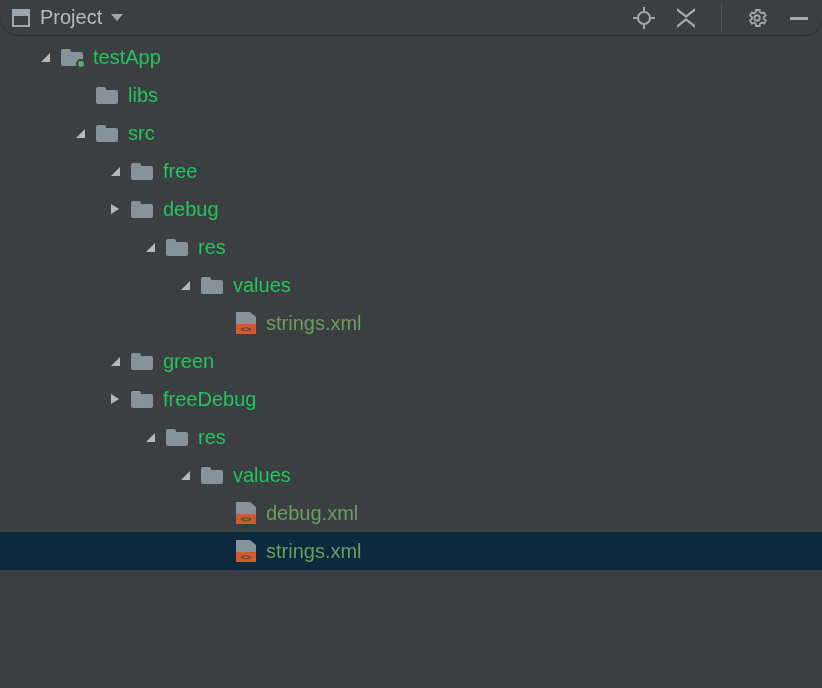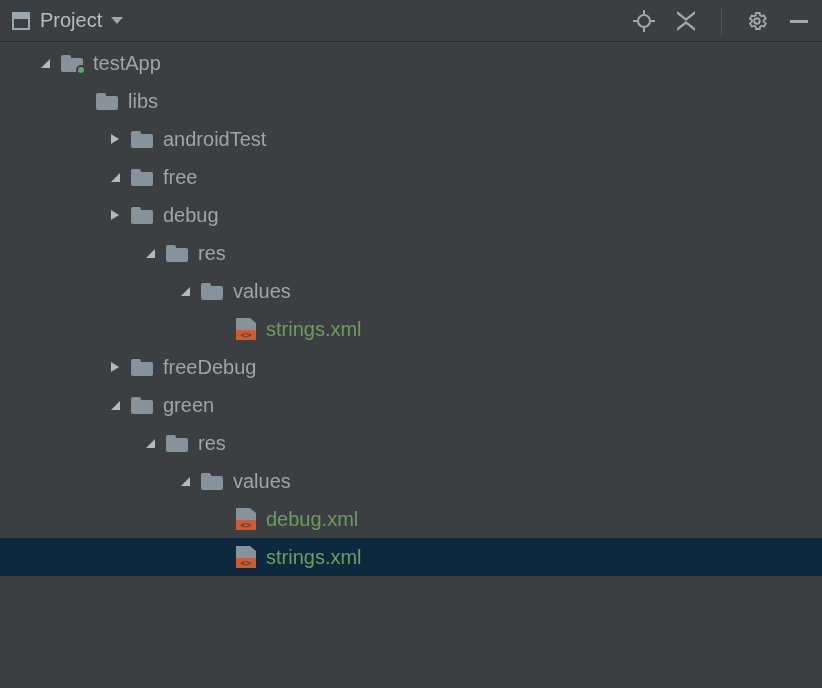--- a/index.html
+++ b/index.html
@@ -6,26 +6,27 @@
     body {
       background: #3c3f41;
       font-family: "Segoe UI", Arial, sans-serif;
       font-size: 18px;
       color: #bbbbbb;
       width: 822px;
       height: 688px;
       overflow: hidden;
     }
     .toolbar {
-      height: 42px;
+      height: 36px;
       background: #3c3f41;
       border-bottom: 1px solid #2b2b2b;
       display: flex;
       align-items: center;
       padding: 0 12px;
+      border-radius: 20px;
     }
     .project-icon {
       width: 18px;
       height: 18px;
       border: 2px solid #9aa7b0;
       margin-right: 10px;
       position: relative;
       display: inline-block;
       background: #3c3f41;
     }
@@ -64,21 +65,21 @@
       width: 20px; height: 20px;
       display: inline-flex; align-items: center; justify-content: center;
       margin-right: 6px;
       cursor: pointer;
     }
     .expander svg { display: block; }
     .no-expander { width: 26px; display: inline-block; }
     .node-icon { margin-right: 10px; display: inline-flex; align-items: center; }
     .label { font-size: 20px; }
     .label.olive { color: #a9b837; }
-    .label.grey  { color: #a3a3a3; }
+    .label.grey  { color: #22c55e; }
     .label.green { color: #6a9e5e; }
 
     
     .folder {
       width: 22px; height: 17px;
       position: relative;
     }
     .folder::before {
       content:"";
       position:absolute; left:0; top:0;
@@ -196,35 +197,35 @@
     <span class="indent" style="width:70px"></span>
     <span class="no-expander"></span>
     <span class="node-icon">
       <span class="folder grey">
           <span class="folder-body"></span>
         </span>
     </span>
     <span class="label grey">libs</span>
   </div>
 
-
-  <div class="row">
-    <span class="indent" style="width:105px"></span>
-    <span class="expander">
-      <svg width="14" height="14" viewBox="0 0 14 14">
-          <path d="M3 2 L11 7 L3 12 Z" fill="#b8b8b8"></path>
-        </svg>
-    </span>
-    <span class="node-icon">
-      <span class="folder grey">
-          <span class="folder-body"></span>
-        </span>
-    </span>
-    <span class="label grey">androidTest</span>
-  </div>
+  <div class="row">
+    <span class="indent" style="width:70px"></span>
+    <span class="expander">
+      <svg width="14" height="14" viewBox="0 0 14 14">
+          <path d="M12 3 L12 12 L3 12 Z" fill="#b8b8b8"></path>
+        </svg>
+    </span>
+    <span class="node-icon">
+      <span class="folder grey">
+          <span class="folder-body"></span>
+        </span>
+    </span>
+    <span class="label grey">src</span>
+  </div>
+
 
   <div class="row">
     <span class="indent" style="width:105px"></span>
     <span class="expander">
       <svg width="14" height="14" viewBox="0 0 14 14">
           <path d="M12 3 L12 12 L3 12 Z" fill="#b8b8b8"></path>
         </svg>
     </span>
     <span class="node-icon">
       <span class="folder grey">
@@ -289,44 +290,44 @@
           <span class="xml-tag">&lt;&gt;</span>
         </span>
     </span>
     <span class="label green">strings.xml</span>
   </div>
 
   <div class="row">
     <span class="indent" style="width:105px"></span>
     <span class="expander">
       <svg width="14" height="14" viewBox="0 0 14 14">
+          <path d="M12 3 L12 12 L3 12 Z" fill="#b8b8b8"></path>
+        </svg>
+    </span>
+    <span class="node-icon">
+      <span class="folder grey">
+          <span class="folder-body"></span>
+        </span>
+    </span>
+    <span class="label grey">green</span>
+  </div>
+
+  <div class="row">
+    <span class="indent" style="width:105px"></span>
+    <span class="expander">
+      <svg width="14" height="14" viewBox="0 0 14 14">
           <path d="M3 2 L11 7 L3 12 Z" fill="#b8b8b8"></path>
         </svg>
     </span>
     <span class="node-icon">
       <span class="folder grey">
           <span class="folder-body"></span>
         </span>
     </span>
     <span class="label grey">freeDebug</span>
-  </div>
-
-  <div class="row">
-    <span class="indent" style="width:105px"></span>
-    <span class="expander">
-      <svg width="14" height="14" viewBox="0 0 14 14">
-          <path d="M12 3 L12 12 L3 12 Z" fill="#b8b8b8"></path>
-        </svg>
-    </span>
-    <span class="node-icon">
-      <span class="folder grey">
-          <span class="folder-body"></span>
-        </span>
-    </span>
-    <span class="label grey">green</span>
   </div>
 
   <div class="row">
     <span class="indent" style="width:140px"></span>
     <span class="expander">
       <svg width="14" height="14" viewBox="0 0 14 14">
           <path d="M12 3 L12 12 L3 12 Z" fill="#b8b8b8"></path>
         </svg>
     </span>
     <span class="node-icon">

